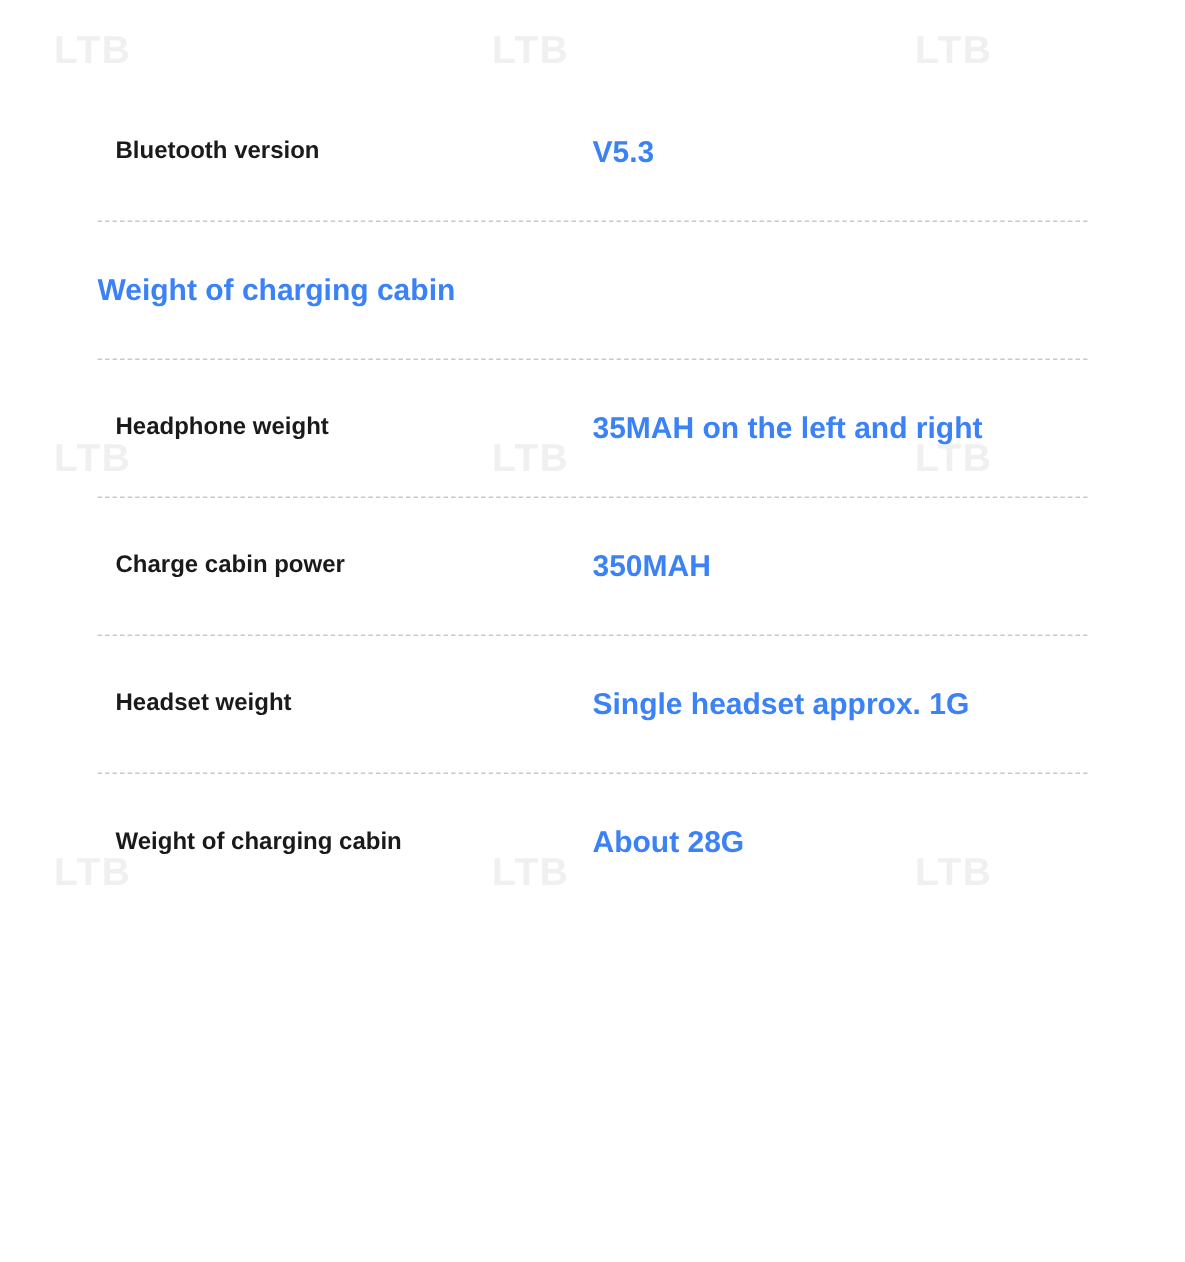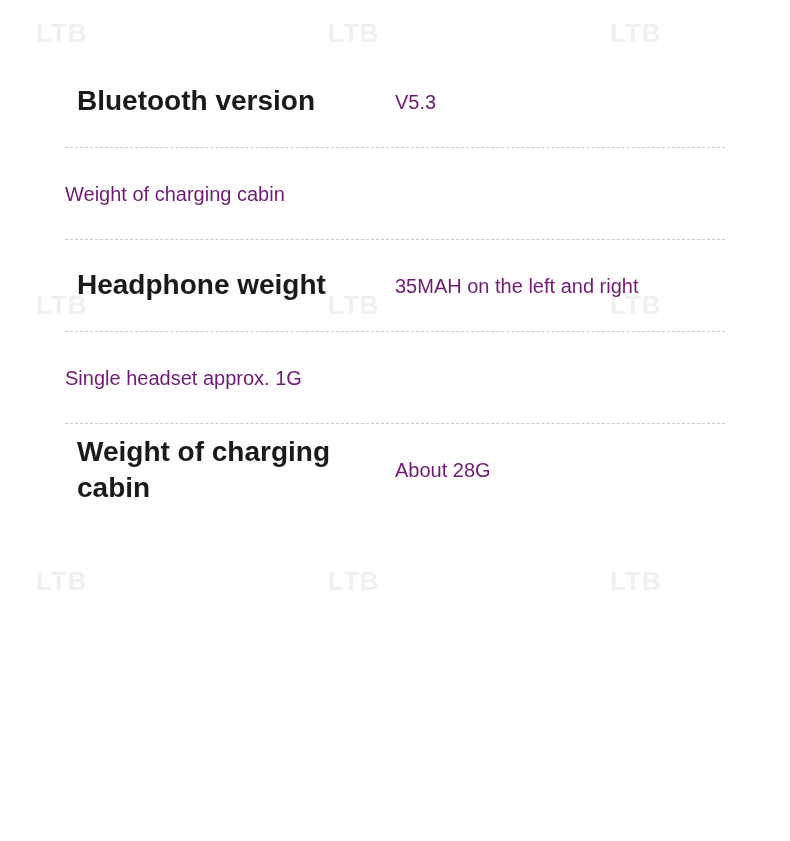--- a/index.html
+++ b/index.html
@@ -50,31 +50,31 @@
   }
   .spec-row.last {
     border-bottom: none;
   }
 
   .spec-label {
     width: 330px;
     flex: 0 0 330px;
     padding-left: 12px;
     box-sizing: border-box;
-    font-size: 28px;
+    font-size: 16px;
     font-weight: 700;
     color: #1a1a1a;
     line-height: 1.3;
   }
 
   .spec-value {
     flex: 1 1 auto;
     font-size: 20px;
-    font-weight: 400;
-    color: #701a75;
+    font-weight: 700;
+    color: #3b82f6;
     line-height: 1.3;
     padding-right: 8px;
   }
 </style>
 </head>
 <body>
 
 <div class="watermark-layer" id="watermark-layer">
     <div class="wm" style="left: 36px; top: 18px;">LTB</div>
     <div class="wm" style="left: 328px; top: 18px;">LTB</div>
@@ -93,19 +93,24 @@
       <div class="spec-value">V5.3</div>
     </div>
     <div class="spec-row">
       <div class="spec-value">Weight of charging cabin</div>
     </div>
     <div class="spec-row">
       <div class="spec-label">Headphone weight</div>
       <div class="spec-value">35MAH on the left and right</div>
     </div>
     <div class="spec-row">
+      <div class="spec-label">Charge cabin power</div>
+      <div class="spec-value">350MAH</div>
+    </div>
+    <div class="spec-row">
+      <div class="spec-label">Headset weight</div>
       <div class="spec-value">Single headset approx. 1G</div>
     </div>
     <div class="spec-row last">
       <div class="spec-label">Weight of charging cabin</div>
       <div class="spec-value">About 28G</div>
     </div>
   </div>
 
 </body></html>

